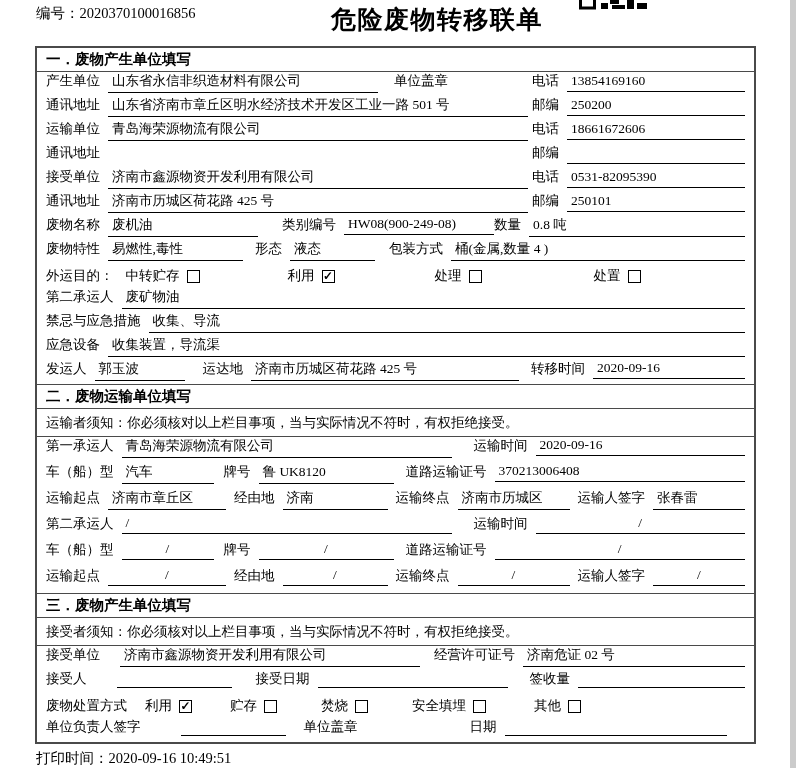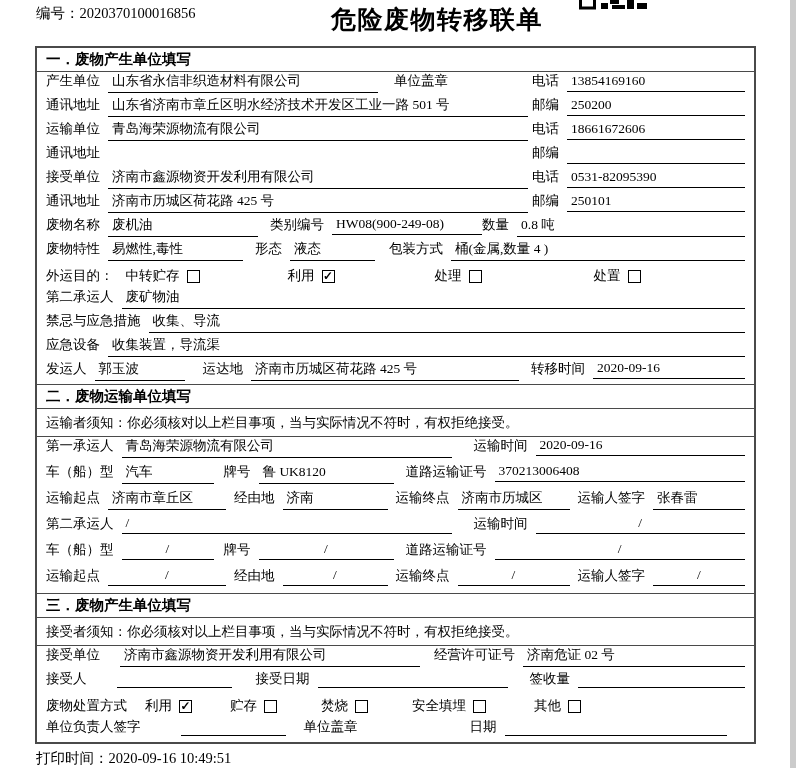--- a/index.html
+++ b/index.html
@@ -118,21 +118,21 @@
     <span class="fill" style="width:420px">济南市历城区荷花路 425 号</span>
     <span class="rgt">
       <span class="lbl">邮编</span>
       <span class="fill" style="width:178px">250101</span>
     </span>
   </div>
 
   <div class="row">
     <span class="lbl">废物名称</span>
     <span class="fill" style="width:150px">废机油</span>
-    <span class="lbl" style="margin-left:12px">类别编号</span>
+    <span class="lbl" style="margin-left:24px">类别编号</span>
     <span class="fill" style="width:150px">HW08(900-249-08)</span>
     <span class="lbl" style="margin-left:0">数量</span>
     <span class="fill grow">0.8 吨</span>
   </div>
 
   <div class="row">
     <span class="lbl">废物特性</span>
     <span class="fill" style="width:135px">易燃性,毒性</span>
     <span class="lbl" style="margin-left:12px">形态</span>
     <span class="fill" style="width:85px">液态</span>

